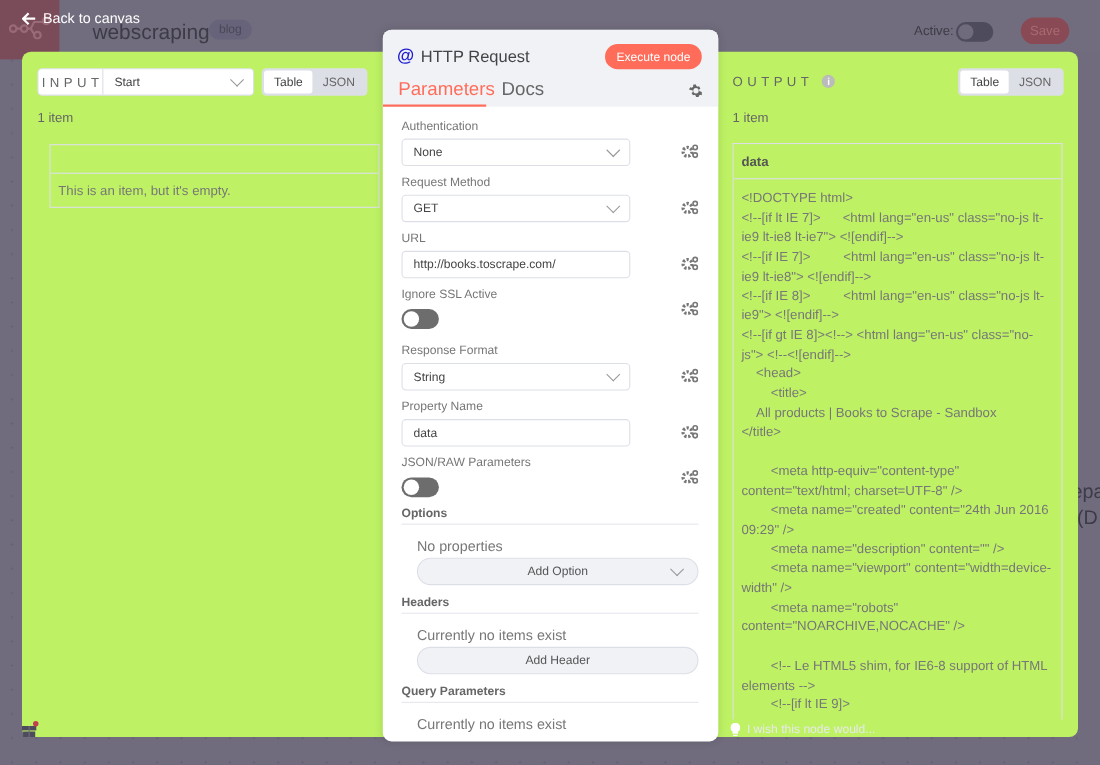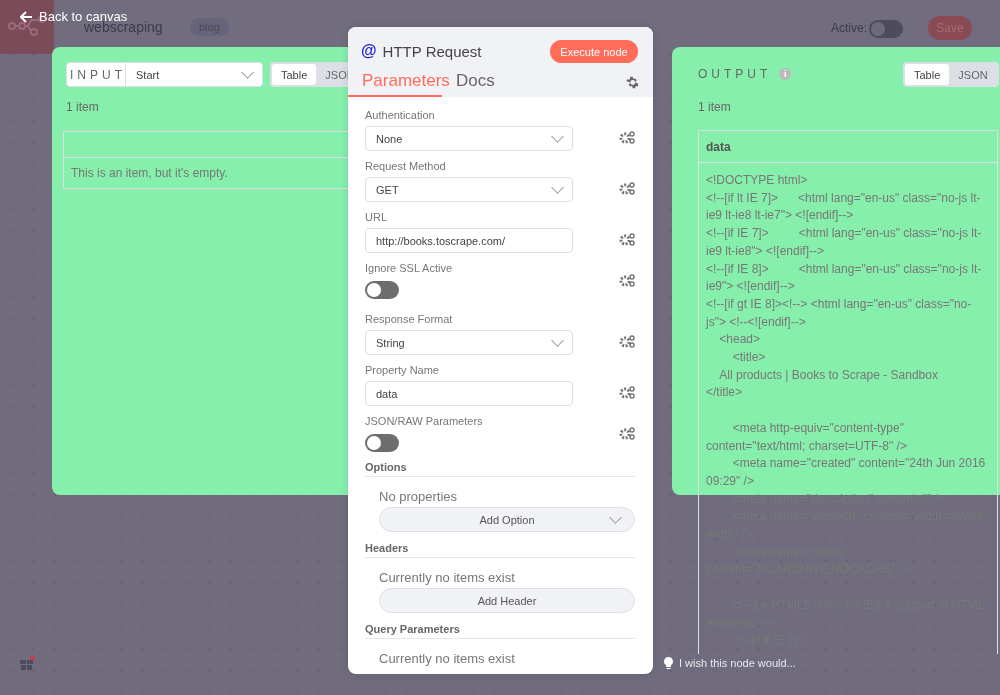--- a/index.html
+++ b/index.html
@@ -21,21 +21,21 @@
     position: absolute; left: 0; top: 0; width: 1000px; height: 47px;
     background: #716d7e;
   }
   .logo-box {
     position: absolute; left: 0; top: 0; width: 54px; height: 54px;
     background: #7a4c5a;
   }
   .logo-icon { position: absolute; left: 8px; top: 14px; }
   .wf-name {
     position: absolute; left: 84px; top: 19px;
-    font-size: 14px; color: #3d3b47;
+    font-size: 19px; color: #3d3b47;
   }
   .wf-tag {
     position: absolute; left: 190px; top: 18px;
     background: #67637a; color: #4a4857; font-size: 11px;
     padding: 3px 9px; border-radius: 11px;
   }
   .back-link {
     position: absolute; left: 20px; top: 9px;
     color: #fff; font-size: 13px; display: flex; align-items: center; gap: 6px;
     z-index: 5; cursor: pointer;
@@ -57,22 +57,22 @@
     border: none; font-family: inherit;
   }
   .canvas-node-text {
     position: absolute; left: 974px; top: 436px; font-size: 18px; color: #3d3b47;
     line-height: 1.3;
   }
   .gift-icon { position: absolute; left: 19px; top: 655px; }
 
   
   .panel-side {
-    position: absolute; top: 47px; height: 448px;
-    background: #86efac; border-radius: 8px; margin-left: 32px;
+    position: absolute; top: 47px; height: 623px;
+    background: #bef264; border-radius: 8px;
   }
   .panel-input { left: 20px; width: 340px; }
   .panel-output { left: 640px; width: 340px; }
 
   .io-label {
     font-size: 12px; letter-spacing: 4px; color: #666; 
   }
   .input-head {
     position: absolute; left: 14px; top: 15px; height: 25px; width: 197px;
     display: flex; border: 1px solid #dcdfe6; border-radius: 4px; background: #fff;
@@ -92,21 +92,21 @@
   }
   .seg span {
     font-size: 11px; padding: 0 9px; display: flex; align-items: center; color: #666; border-radius: 3px;
     cursor: pointer;
   }
   .seg span.on { background: #fff; color: #444; }
   .input-seg { left: 218px; top: 15px; }
   .output-seg { left: 231px; top: 15px; }
   .item-count { position: absolute; left: 14px; top: 53px; font-size: 12px; color: #666; }
   .input-table {
-    position: absolute; left: 11px; top: 84px; width: 300px; height: 58px;
+    position: absolute; left: 25px; top: 84px; width: 300px; height: 58px;
     border: 1px solid #dcdfe6;
   }
   .input-table .th { height: 26px; border-bottom: 1px solid #dcdfe6; }
   .input-table .td { font-size: 12px; color: #777; padding: 8px 7px; }
 
   .output-title {
     position: absolute; left: 26px; top: 20px; display: flex; align-items: center; gap: 8px;
   }
   .info-icon {
     width: 12px; height: 12px; border-radius: 50%; background: #bbb; color: #fff;

